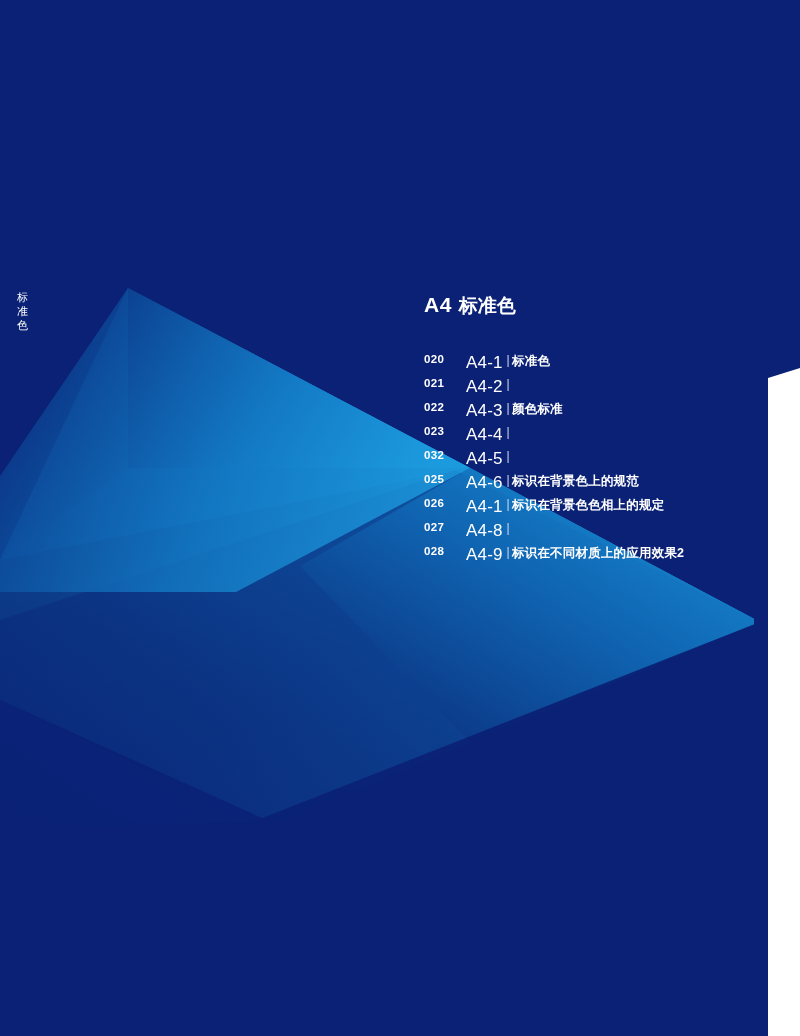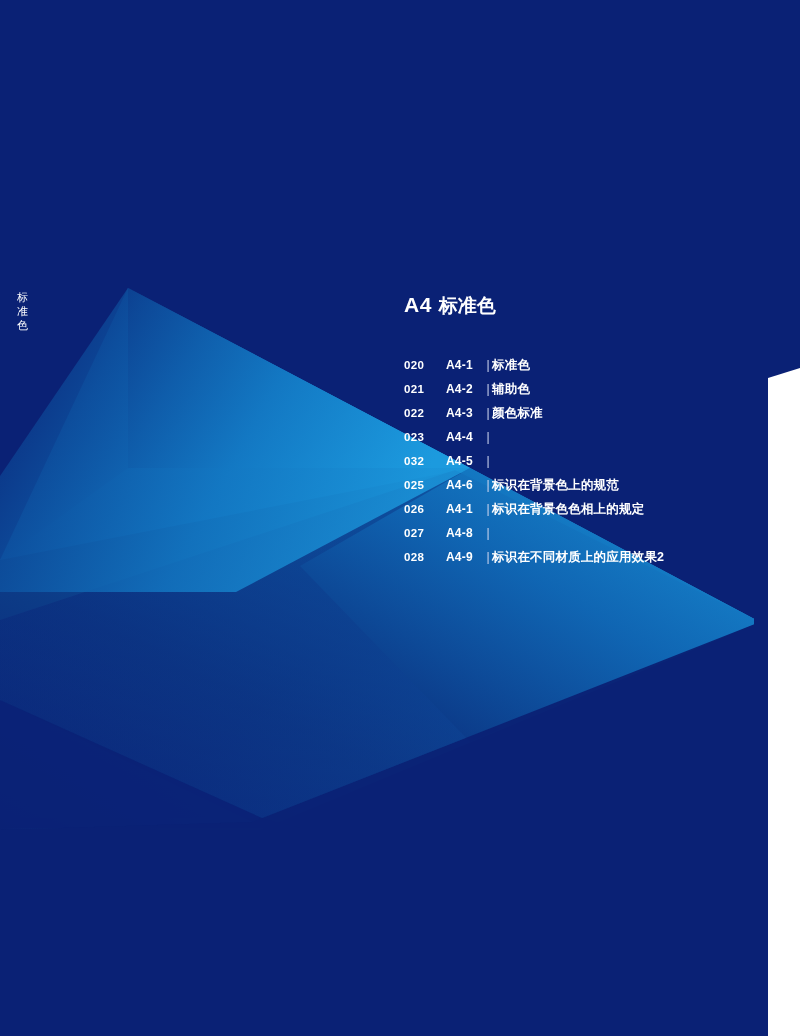--- a/index.html
+++ b/index.html
@@ -47,21 +47,21 @@
     font-weight: 400;
     letter-spacing: 1px;
     width: 14px;
     margin-left: 16px;
     word-break: break-all;
   }
 
   
   #content {
     position: absolute;
-    left: 404px;
+    left: 424px;
     top: 292px;
     width: 330px;
   }
   #page-title {
     color: #ffffff;
     font-size: 21px;
     font-weight: bold;
     line-height: 26px;
     margin: 0 0 34px 0;
     white-space: nowrap;
@@ -69,37 +69,37 @@
   #page-title .title-code { letter-spacing: 0.5px; }
   #page-title .title-text { margin-left: 7px; font-size: 19px; }
 
   #toc-list {
     list-style: none;
     margin: 0;
     padding: 0;
   }
   .toc-row {
     display: flex;
-    align-items: center;
+    align-items: flex-start;
     height: 24px;
     white-space: nowrap;
     color: #ffffff;
   }
   .toc-num {
     width: 42px;
     flex: 0 0 42px;
     font-size: 11.5px;
     font-weight: bold;
     letter-spacing: 0.4px;
   }
   .toc-code {
     width: 38px;
     flex: 0 0 38px;
-    font-size: 12px;
-    font-weight: bold;
+    font-size: 17px;
+    font-weight: normal;
     letter-spacing: 0.2px;
   }
   .toc-sep {
     flex: 0 0 auto;
     width: 8px;
     text-align: center;
     font-size: 12px;
     font-weight: 300;
     color: #cdd6ef;
   }
@@ -180,21 +180,20 @@
         <span class="toc-num">020</span>
         <span class="toc-code">A4-1</span>
         <span class="toc-sep">|</span>
         <span class="toc-label">标准色</span>
       </li>
 
       <li class="toc-row">
         <span class="toc-num">021</span>
         <span class="toc-code">A4-2</span>
         <span class="toc-sep">|</span>
-        <span class="toc-label">辅助色</span>
       </li>
 
       <li class="toc-row">
         <span class="toc-num">022</span>
         <span class="toc-code">A4-3</span>
         <span class="toc-sep">|</span>
         <span class="toc-label">颜色标准</span>
       </li>
 
       <li class="toc-row">

